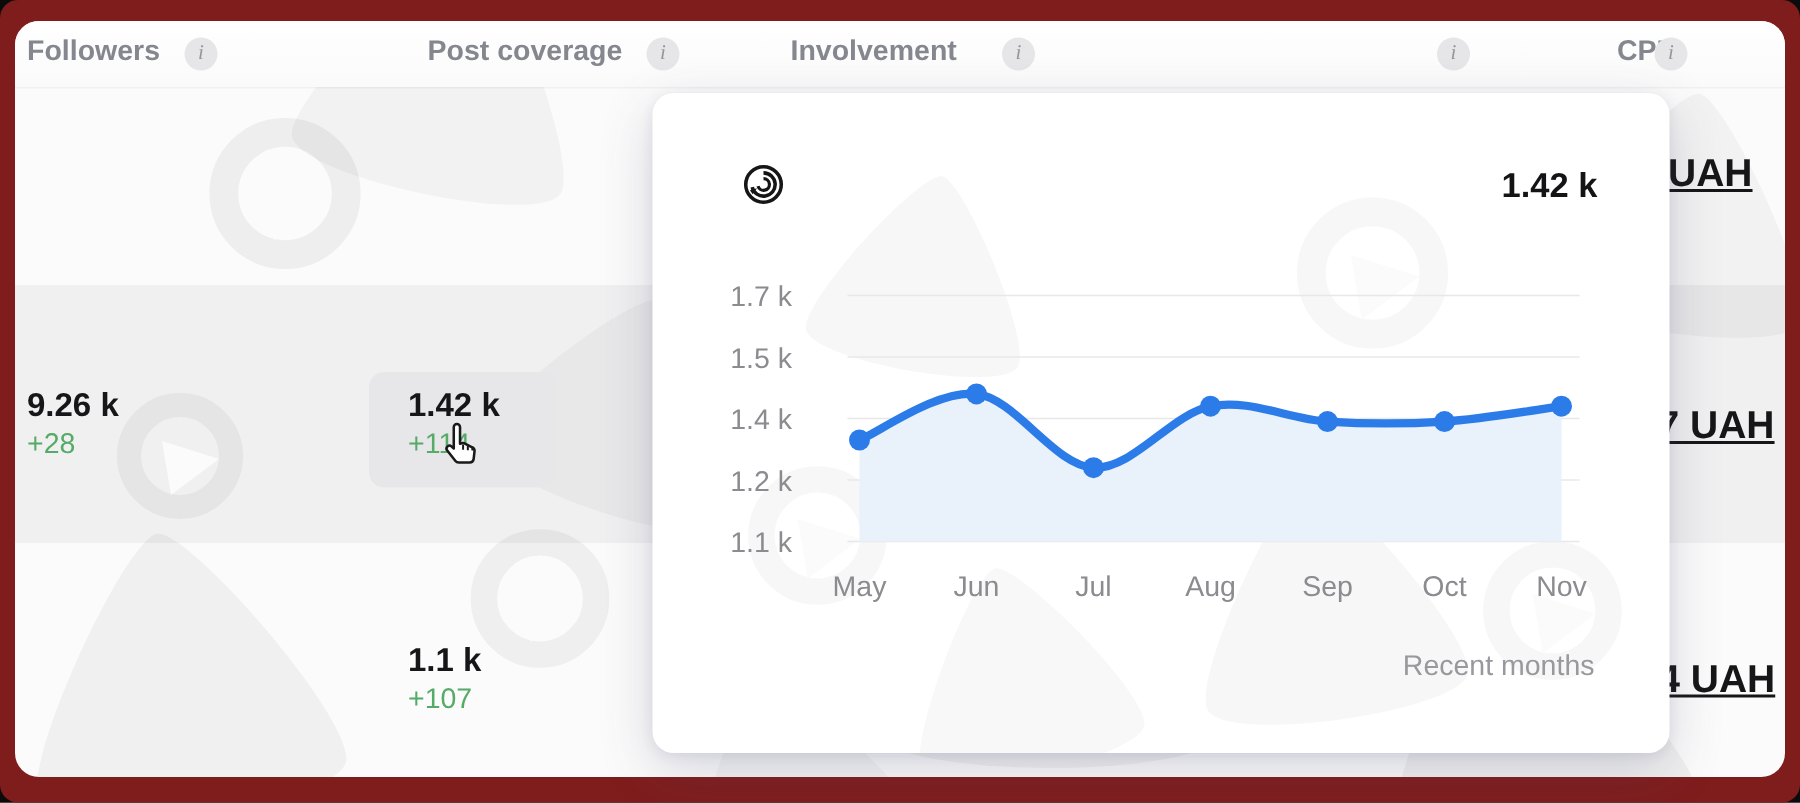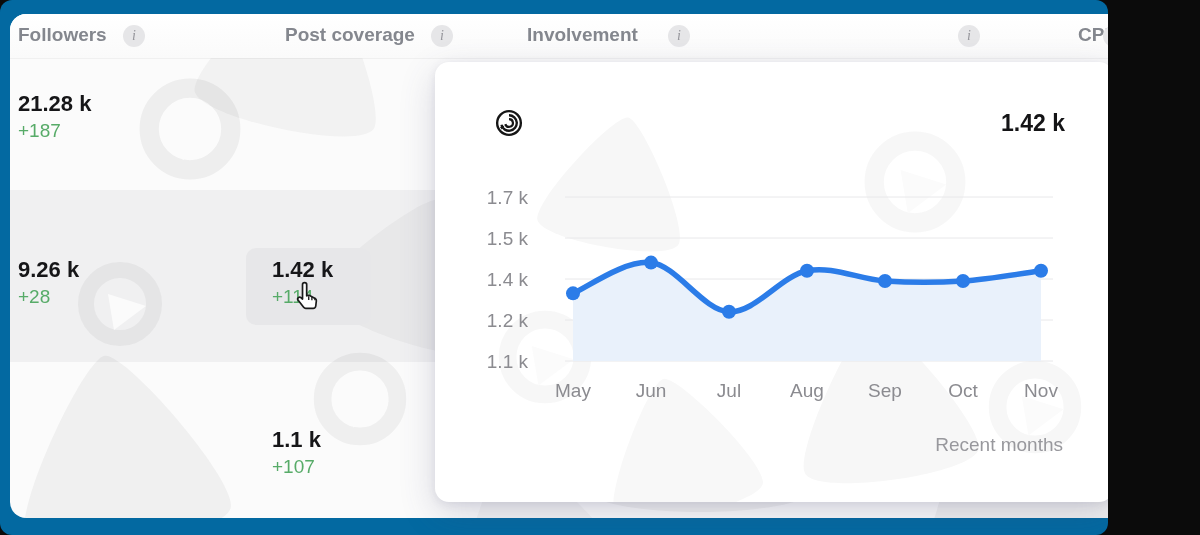--- a/index.html
+++ b/index.html
@@ -1,16 +1,16 @@
 <!DOCTYPE html>
 <html><head>
 <meta charset="utf-8">
 <style>
   html,body{margin:0;padding:0;background:#0b0b0b;font-family:"Liberation Sans",sans-serif;}
-  .stage{position:relative;width:1108px;height:535px;background:#0369a1;border-radius:12px;overflow:hidden;}
+  .stage{position:relative;width:1200px;height:535px;background:#7f1d1d;border-radius:12px;overflow:hidden;}
   .content{position:absolute;left:10px;top:14px;width:1180px;height:504px;background:#fbfbfb;
            border-radius:16px;overflow:hidden;}
   
   .wm{position:absolute;z-index:1;pointer-events:none;}
   .wm svg{display:block;}
   
   .header{position:absolute;left:0;top:0;width:100%;height:44px;z-index:2;
           background:linear-gradient(#ffffff,#fafafa);box-shadow:0 1px 0 rgba(0,0,0,0.045);}
   .hlabel{position:absolute;top:10px;font-size:19px;font-weight:700;color:#84878e;white-space:nowrap;}
   .info-badge{position:absolute;top:11px;width:22px;height:22px;border-radius:50%;background:#e6e6e8;
@@ -126,24 +126,20 @@
       <span class="info-badge" style="left:113px;">i</span>
       <span class="hlabel" style="left:263px;margin-left:12px;">Post coverage</span>
       <span class="info-badge" style="left:421px;">i</span>
       <span class="hlabel" style="left:517px;">Involvement</span>
       <span class="info-badge" style="left:658px;">i</span>
       <span class="info-badge" style="left:948px;">i</span>
       <span class="hlabel" style="left:1068px;">CPM</span>
       <span class="info-badge" style="left:1093px;">i</span>
     </div>
 
-    <div class="stat" style="left:8px;top:76px;">
-      <div class="main">21.28 k</div>
-      <div class="delta delta-green">+187</div>
-    </div>
     <div class="cpm-partial" style="left:1102px;top:86px;">UAH</div>
 
     <div class="stat" style="left:8px;top:242px;">
       <div class="main">9.26 k</div>
       <div class="delta delta-green">+28</div>
     </div>
     <div class="stat" style="left:262px;top:242px;">
       <div class="main">1.42 k</div>
       <div class="delta delta-green">+114</div>
     </div>

